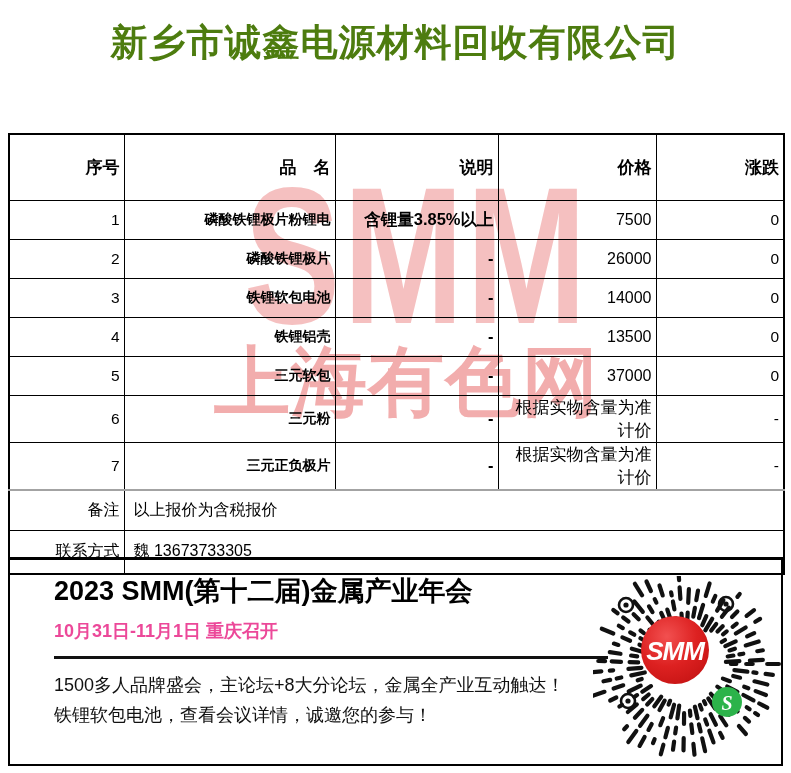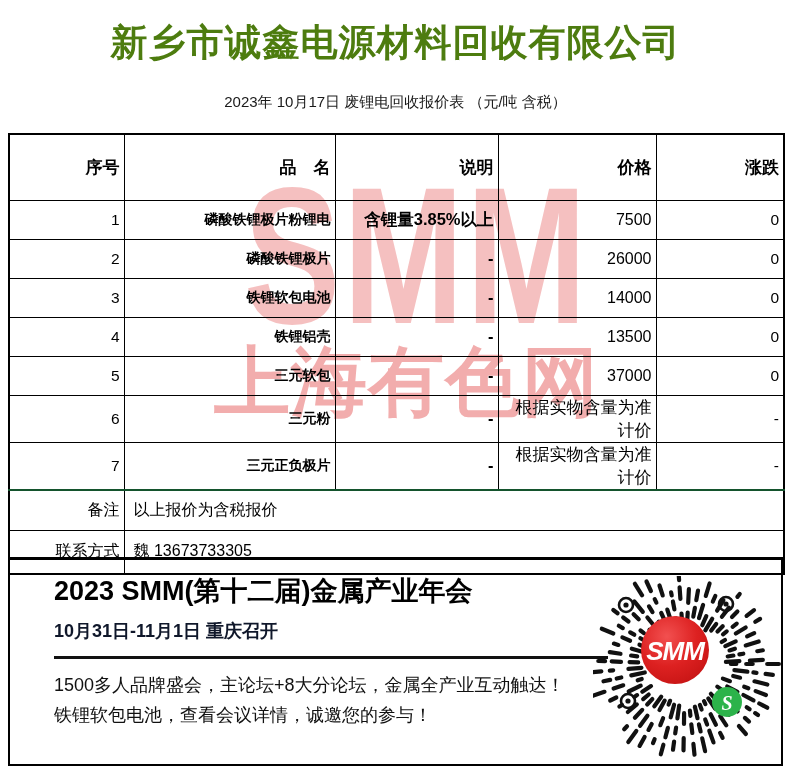--- a/index.html
+++ b/index.html
@@ -27,40 +27,39 @@
   tr.data td { height:39px; }
   td.c-no { font-size:15.5px; }
   td.c-name { font-size:14px; font-weight:bold; }
   td.c-desc { font-size:16.5px; font-weight:bold; }
   td.c-price { font-size:16px; }
   td.c-price.px-small { font-size:17px; }
   td.c-change { font-size:15.5px; }
   tr.meta td { height:41px; font-size:16px; }
   tr.meta td.meta-label { }
   tr.meta td.meta-value { text-align:left; padding-left:9px; }
-  tr.meta-first td { border-top:2px solid #14532d; }
+  tr.meta-first td { border-top:2px solid #a3a3a3; }
 
   .event-box { position:absolute; top:557px; left:8px; width:775px; height:209px; z-index:2;
     border:2px solid #000; border-top:3px solid #000; background:transparent;padding-left:24px; }
   .event-title { margin:13px 0 0 20px; font-size:27px; font-weight:900; color:#000; }
-  .event-date { margin:10px 0 0 20px; font-size:18px; font-weight:bold; color:#0f172a; }
+  .event-date { margin:10px 0 0 20px; font-size:18px; font-weight:bold; color:#ec4899; }
   .event-divider { margin:13px 0 0 20px; width:554px; height:3px; background:#111; }
   .event-line { margin:11px 12px 0 20px; font-size:18px; color:#111; line-height:30px; }
   .event-line + .event-line { margin-top:0; }
 
   .qr-wrap { position:absolute; left:583px; top:16px; width:192px; height:182px; }
   .qr-wrap svg { width:100%; height:100%; display:block; }
 </style>
 </head>
 <body>
 
 <div class="page">
 
   <div class="company-title">新乡市诚鑫电源材料回收有限公司</div>
-  <div class="subtitle">2023年 10月17日 废锂电回收报价表 （元/吨  含税）</div>
 
   <div class="watermark wm-smm">SMM</div>
   <div class="watermark wm-cn">上海有色网</div>
 
   <table class="price">
     <colgroup>
         <col style="width:115px">
         <col style="width:211px">
         <col style="width:163px">
         <col style="width:158px">

